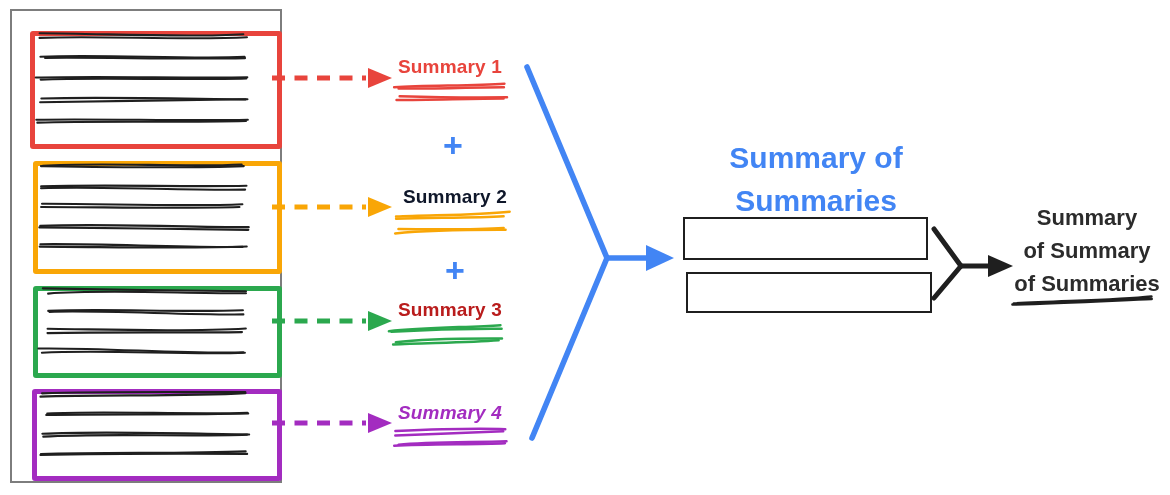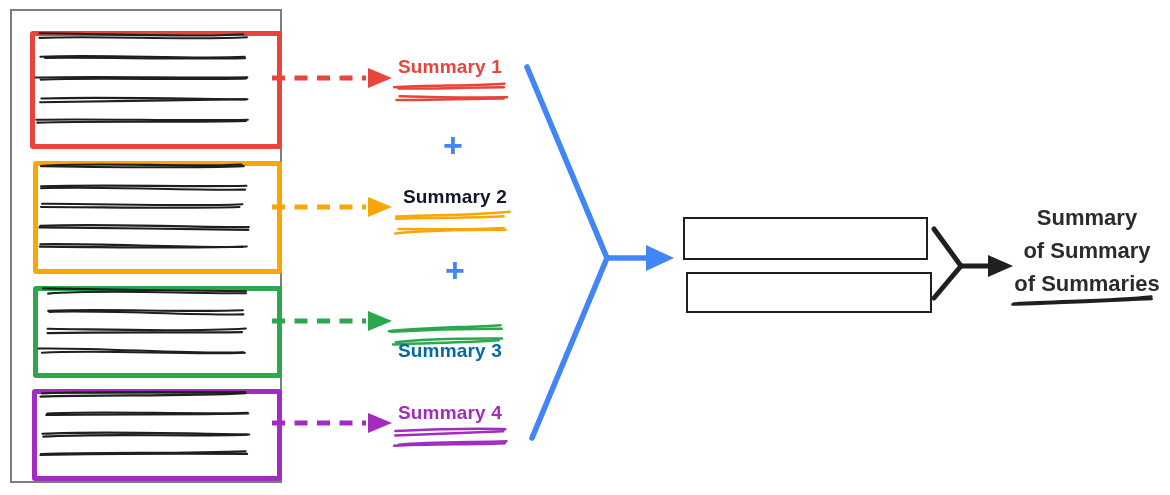--- a/index.html
+++ b/index.html
@@ -21,21 +21,21 @@
   #chunk-3{left:21px;top:275px;width:249px;height:92px;}
   #chunk-4{left:20px;top:378px;width:250px;height:92px;}
   #canvas{left:0;top:0;width:1170px;height:495px;pointer-events:none;}
   .sum-label{
     position:absolute;transform:translateX(-50%);
     font-size:19px;font-weight:600;white-space:nowrap;letter-spacing:0.2px;
   }
   #sum-label-1{left:450px;top:56px;}
   #sum-label-2{left:455px;top:186px;}
   #sum-label-3{left:450px;top:299px;}
-  #sum-label-4{left:450px;top:402px;}
+  #sum-label-4{left:450px;top:402px;font-style:italic;}
   .plus{
     position:absolute;transform:translate(-50%,-50%);
     font-size:34px;font-weight:700;
   }
   #plus-1{left:453px;top:145px;}
   #plus-2{left:455px;top:270px;}
   #sos-title{
     left:816px;top:136px;width:300px;transform:translateX(-50%);
     text-align:center;font-size:30px;line-height:43px;font-weight:700;
   }
@@ -171,26 +171,30 @@
         <polygon points="1013,266 988,255 988,277" fill="#1f1f1f"></polygon>
       </g>
       <g>
         <path d="M 1013.8660409625154 303.53081544041635 C 1055.8 300.7511118836701, 1114.2 300.5886209316552, 1151.387370880926 296.4864377357066" stroke="#1f1f1f" stroke-width="2.6" fill="none" stroke-linecap="round"></path>
         <path d="M 1012.4658125818241 304.4866700164974 C 1055.8 303.5569890722632, 1114.2 300.4845840483904, 1151.6309110750444 298.90712828189135" stroke="#1f1f1f" stroke-width="2.6" fill="none" stroke-linecap="round"></path>
       </g>
     </svg>
 
   <div id="sum-label-1" class="sum-label" style="color: rgb(232, 68, 60);">Summary 1</div>
   <div id="sum-label-2" class="sum-label" style="color: #0f172a;">Summary 2</div>
-  <div id="sum-label-3" class="sum-label" style="color: #0369a1; margin-top: 41px;">Summary 3</div>
+  <div id="sum-label-3" class="sum-label" style="color: #b91c1c;">Summary 3</div>
   <div id="sum-label-4" class="sum-label" style="color: rgb(163, 44, 192);">Summary 4</div>
 
   <div id="plus-1" class="plus" style="color: rgb(66, 133, 244);">+</div>
   <div id="plus-2" class="plus" style="color: rgb(66, 133, 244);">+</div>
 
+  <div id="sos-title" class="abs" style="color: rgb(66, 133, 244);">
+    <div>Summary of</div>
+    <div>Summaries</div>
+  </div>
   <div id="sos-box-1" class="sos-box"></div>
   <div id="sos-box-2" class="sos-box"></div>
 
   <div id="final-label" class="abs">
     <div>Summary</div>
     <div>of Summary</div>
     <div>of Summaries</div>
   </div>
 
 </div>

